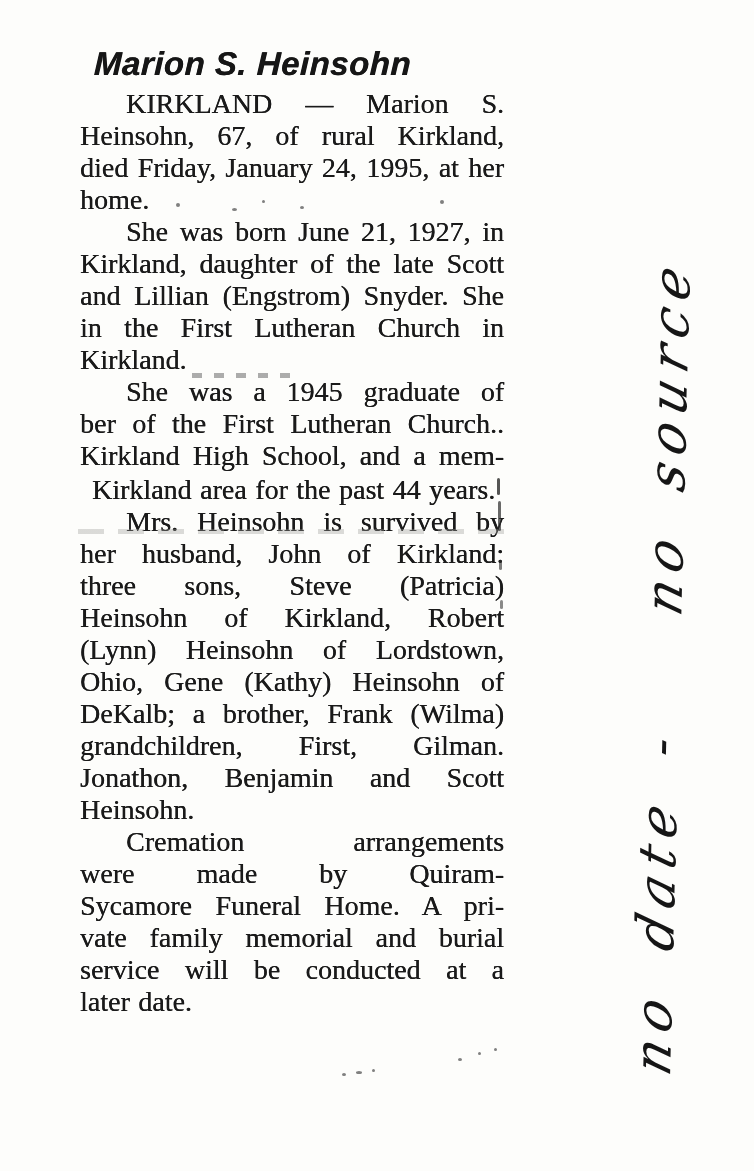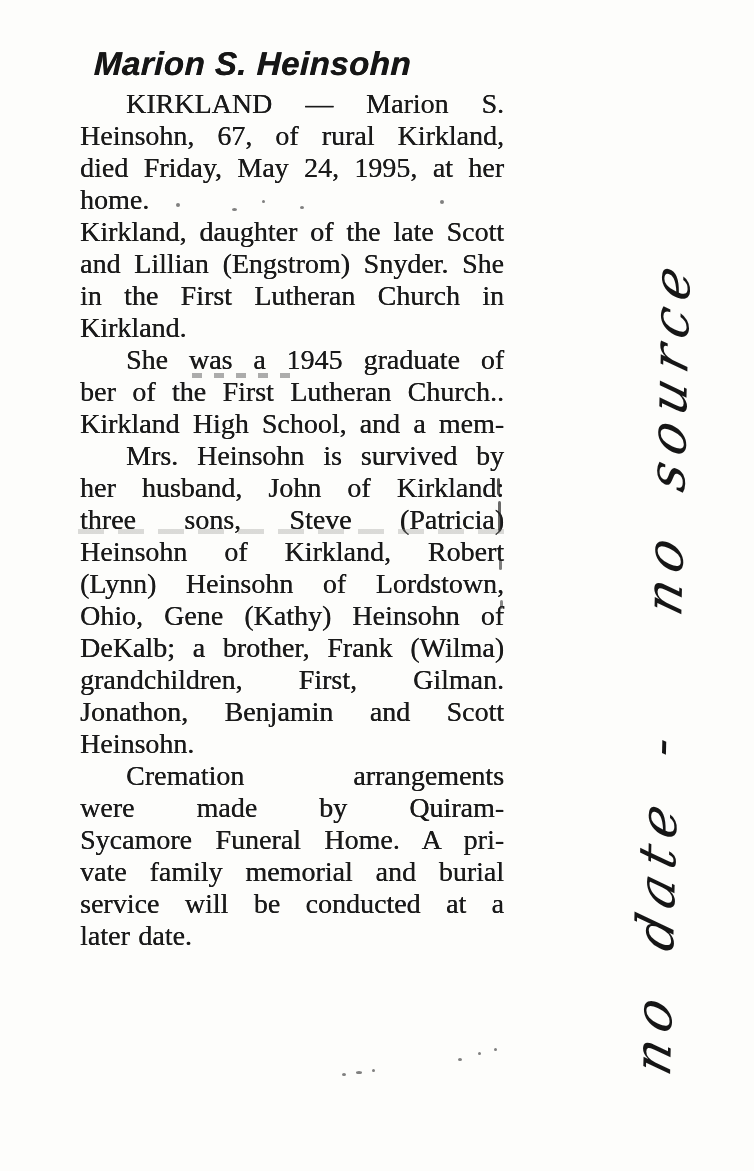--- a/index.html
+++ b/index.html
@@ -116,33 +116,37 @@
 <body>
 
 <div class="page">
 
   <div class="clipping">
     <h1 class="title">Marion S. Heinsohn</h1>
     <div class="bodytext" id="obituary-body">
         <div class="para normal">
           <div class="line j first">KIRKLAND — Marion S.</div>
           <div class="line j">Heinsohn, 67, of rural Kirkland,</div>
-          <div class="line j">died Friday, May 24, 1995, at her</div>
+          <div class="line j">died Friday, January 24, 1995, at her</div>
           <div class="line">home.</div>
         </div>
         <div class="para normal">
+          <div class="line j first">She was born June 21, 1927, in</div>
           <div class="line j">Kirkland, daughter of the late Scott</div>
           <div class="line j">and Lillian (Engstrom) Snyder. She</div>
           <div class="line j">in the First Lutheran Church in</div>
           <div class="line">Kirkland.</div>
         </div>
         <div class="para normal">
           <div class="line j first">She was a 1945 graduate of</div>
           <div class="line j">ber of the First Lutheran Church..</div>
           <div class="line j">Kirkland High School, and a mem-</div>
+        </div>
+        <div class="para fragment">
+          <div class="line">Kirkland area for the past 44 years.</div>
         </div>
         <div class="para normal">
           <div class="line j first">Mrs. Heinsohn is survived by</div>
           <div class="line j">her husband, John of Kirkland:</div>
           <div class="line j">three sons, Steve (Patricia)</div>
           <div class="line j">Heinsohn of Kirkland, Robert</div>
           <div class="line j">(Lynn) Heinsohn of Lordstown,</div>
           <div class="line j">Ohio, Gene (Kathy) Heinsohn of</div>
           <div class="line j">DeKalb; a brother, Frank (Wilma)</div>
           <div class="line j">grandchildren, First, Gilman.</div>

